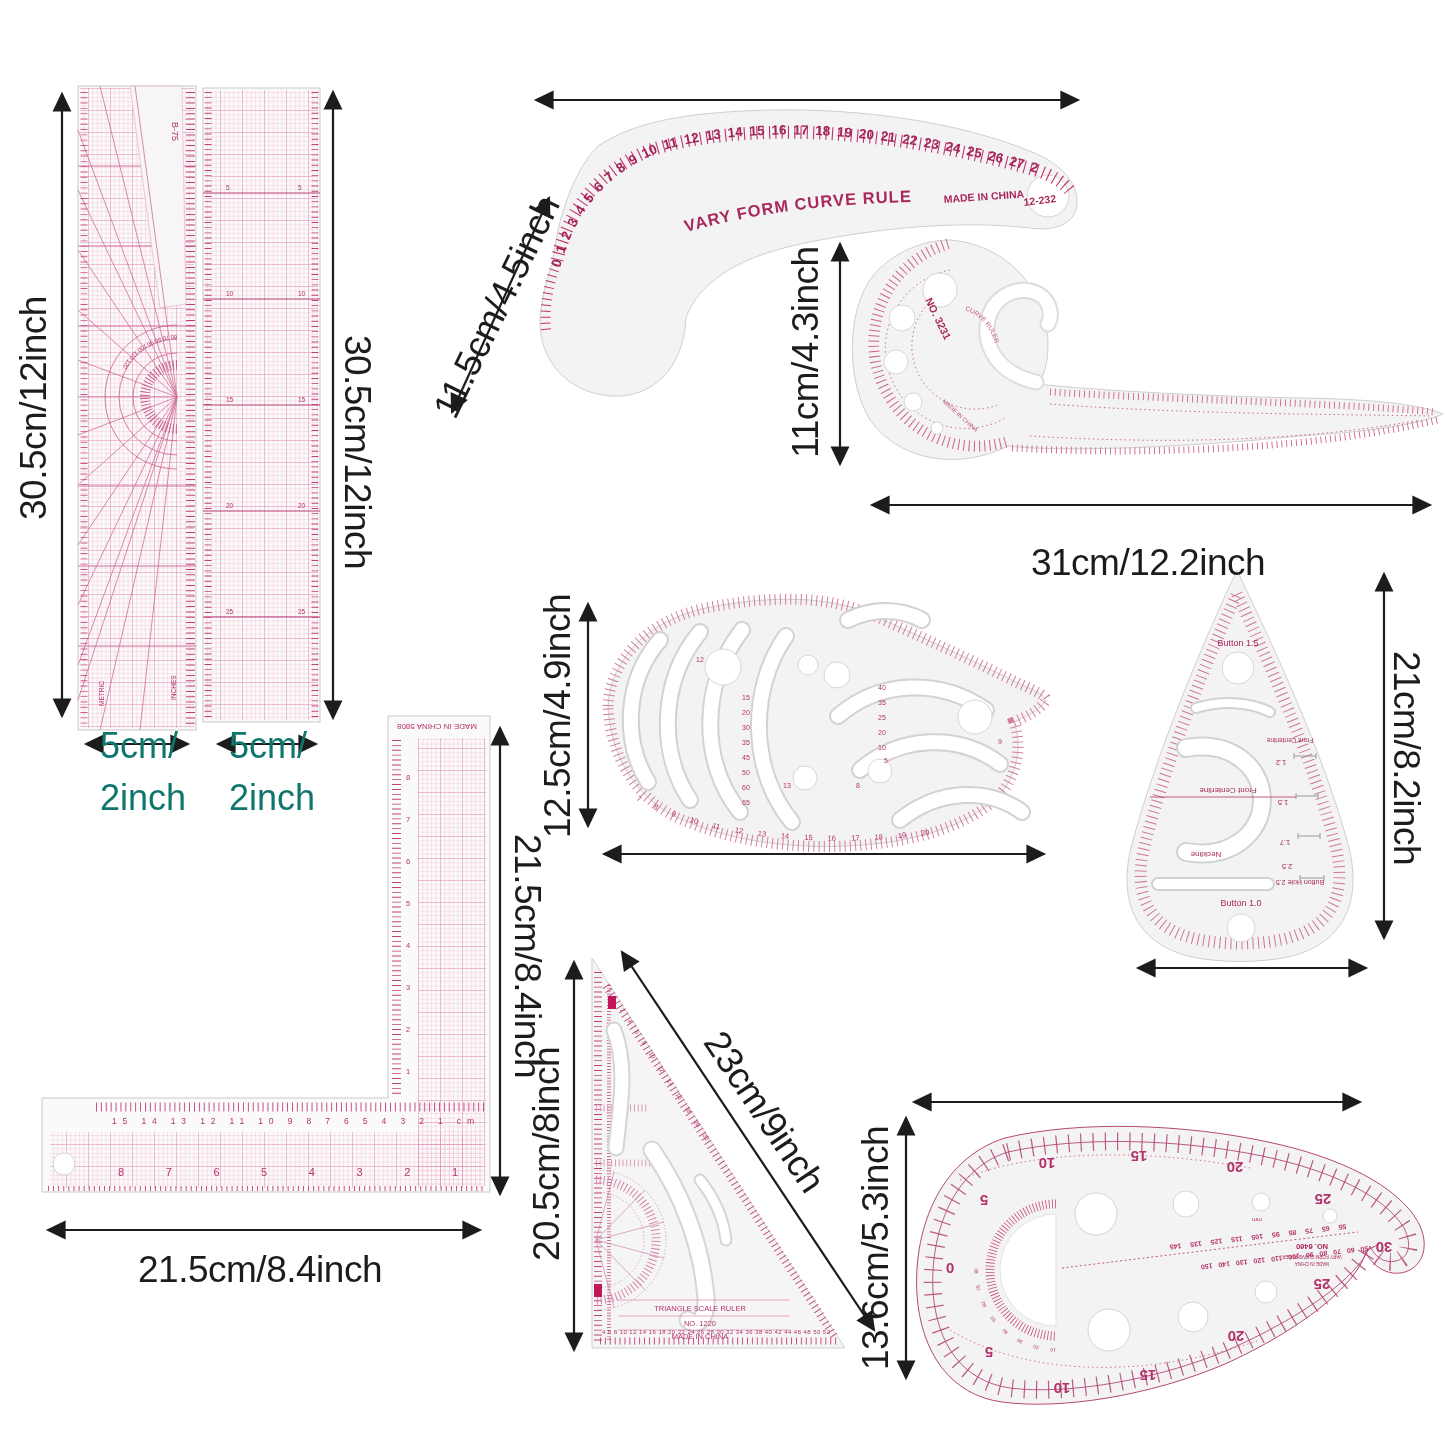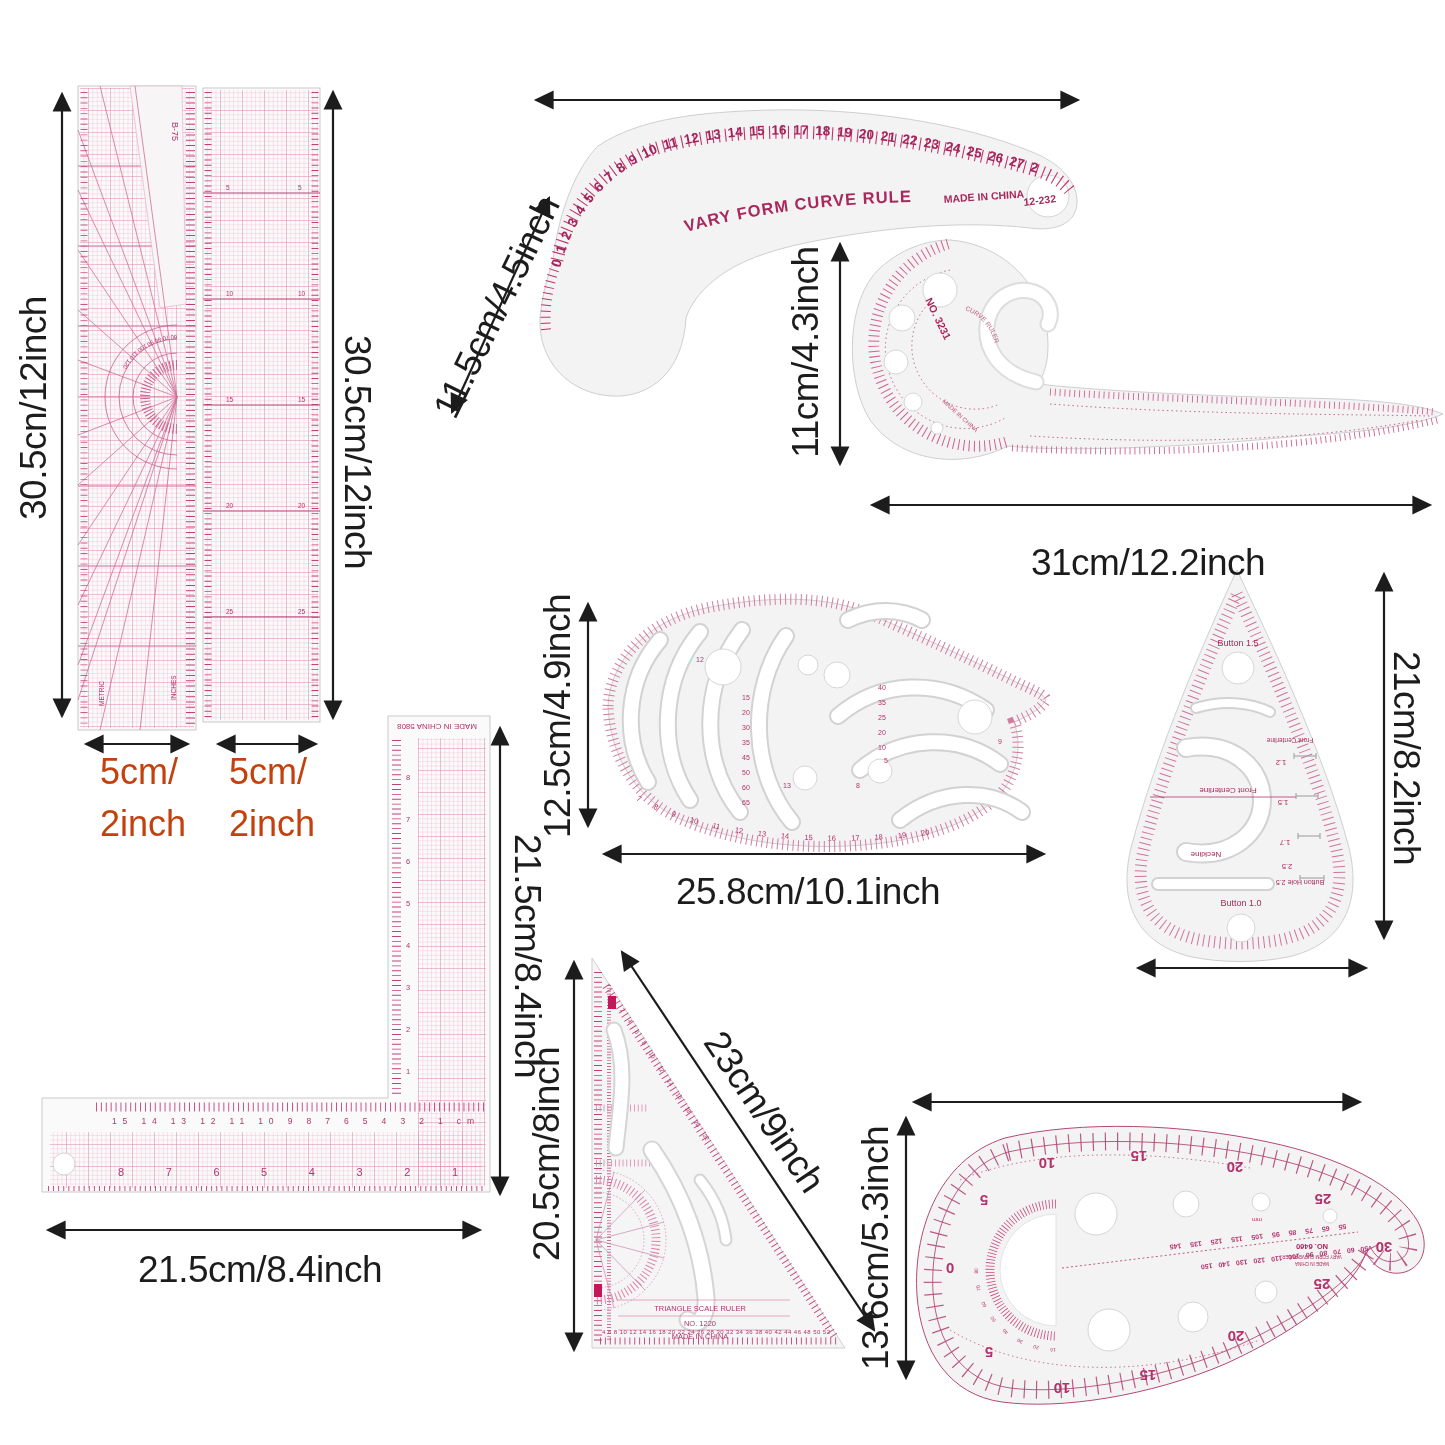--- a/index.html
+++ b/index.html
@@ -5,22 +5,22 @@
   html,body{margin:0;padding:0;background:#ffffff;}
   .stage{position:relative;width:1445px;height:1445px;background:#ffffff;overflow:hidden;
          font-family:"Liberation Sans", sans-serif;}
   .stage > svg{position:absolute;left:0;top:0;}
   .dim{position:absolute;font-size:37px;color:#1c1c1c;white-space:nowrap;
        transform:translate(-50%,-50%);letter-spacing:-0.5px;}
   .dim.r90{transform:translate(-50%,-50%) rotate(90deg);}
   .dim.rm90{transform:translate(-50%,-50%) rotate(-90deg);}
   .dim.rm64{transform:translate(-50%,-50%) rotate(-64deg);}
   .dim.r56{transform:translate(-50%,-50%) rotate(56deg);}
-  .dim2{position:absolute;font-size:36px;color:#c2410c;white-space:nowrap;
-        transform:translate(-50%,-50%);line-height:1.45;margin-top:26px;}
+  .dim2{position:absolute;font-size:36px;color:#0f766e;white-space:nowrap;
+        transform:translate(-50%,-50%);line-height:1.45;}
   svg text{font-family:"Liberation Sans", sans-serif;}
 </style>
 </head>
 <body>
 
 <div class="stage">
 
 <svg width="1445" height="1445" viewBox="0 0 1445 1445">
   <defs>
     <marker id="ah" markerWidth="11" markerHeight="11" refX="8.5" refY="5.5" orient="auto-start-reverse">
@@ -410,21 +410,20 @@
     <div>2inch</div>
   </div>
   <div class="dim2" style="left:272px;top:772px;">
     <div>5cm/</div>
     <div>2inch</div>
   </div>
   <div class="dim rm64" style="left:497px;top:307px;">11.5cm/4.5inch</div>
   <div class="dim rm90" style="left:806px;top:352px;">11cm/4.3inch</div>
   <div class="dim" style="left:1148px;top:547px;margin-top:16px;">31cm/12.2inch</div>
   <div class="dim rm90" style="left:558px;top:716px;">12.5cm/4.9inch</div>
-  <div class="dim" style="left:808px;top:892px;">25.8cm/10.1inch</div>
   <div class="dim r90" style="left:1406px;top:758px;">21cm/8.2inch</div>
   <div class="dim r90" style="left:527px;top:956px;">21.5cm/8.4inch</div>
   <div class="dim" style="left:260px;top:1270px;">21.5cm/8.4inch</div>
   <div class="dim rm90" style="left:547px;top:1154px;">20.5cm/8inch</div>
   <div class="dim r56" style="left:764px;top:1112px;">23cm/9inch</div>
   <div class="dim rm90" style="left:876px;top:1248px;">13.6cm/5.3inch</div>
 
 </div>
 
 </body></html>

